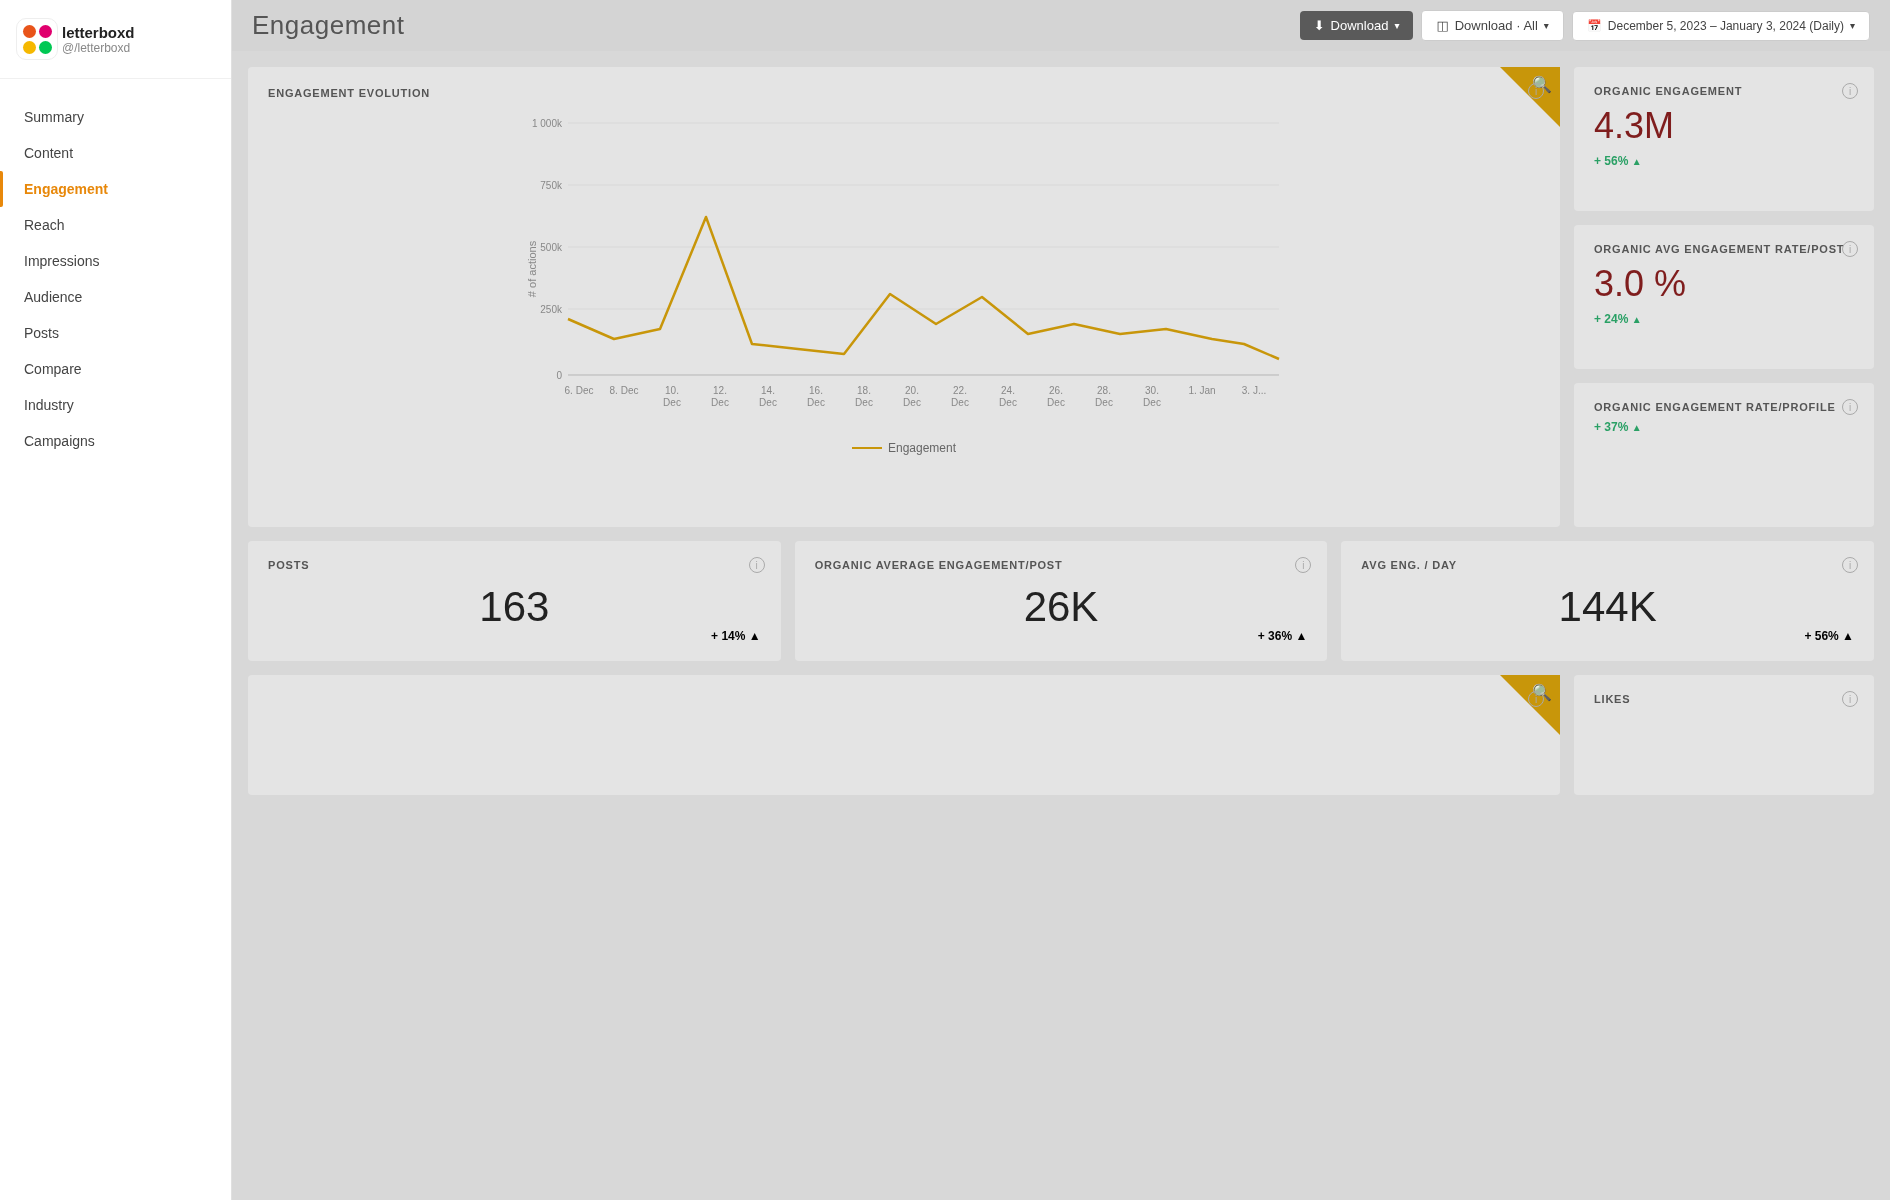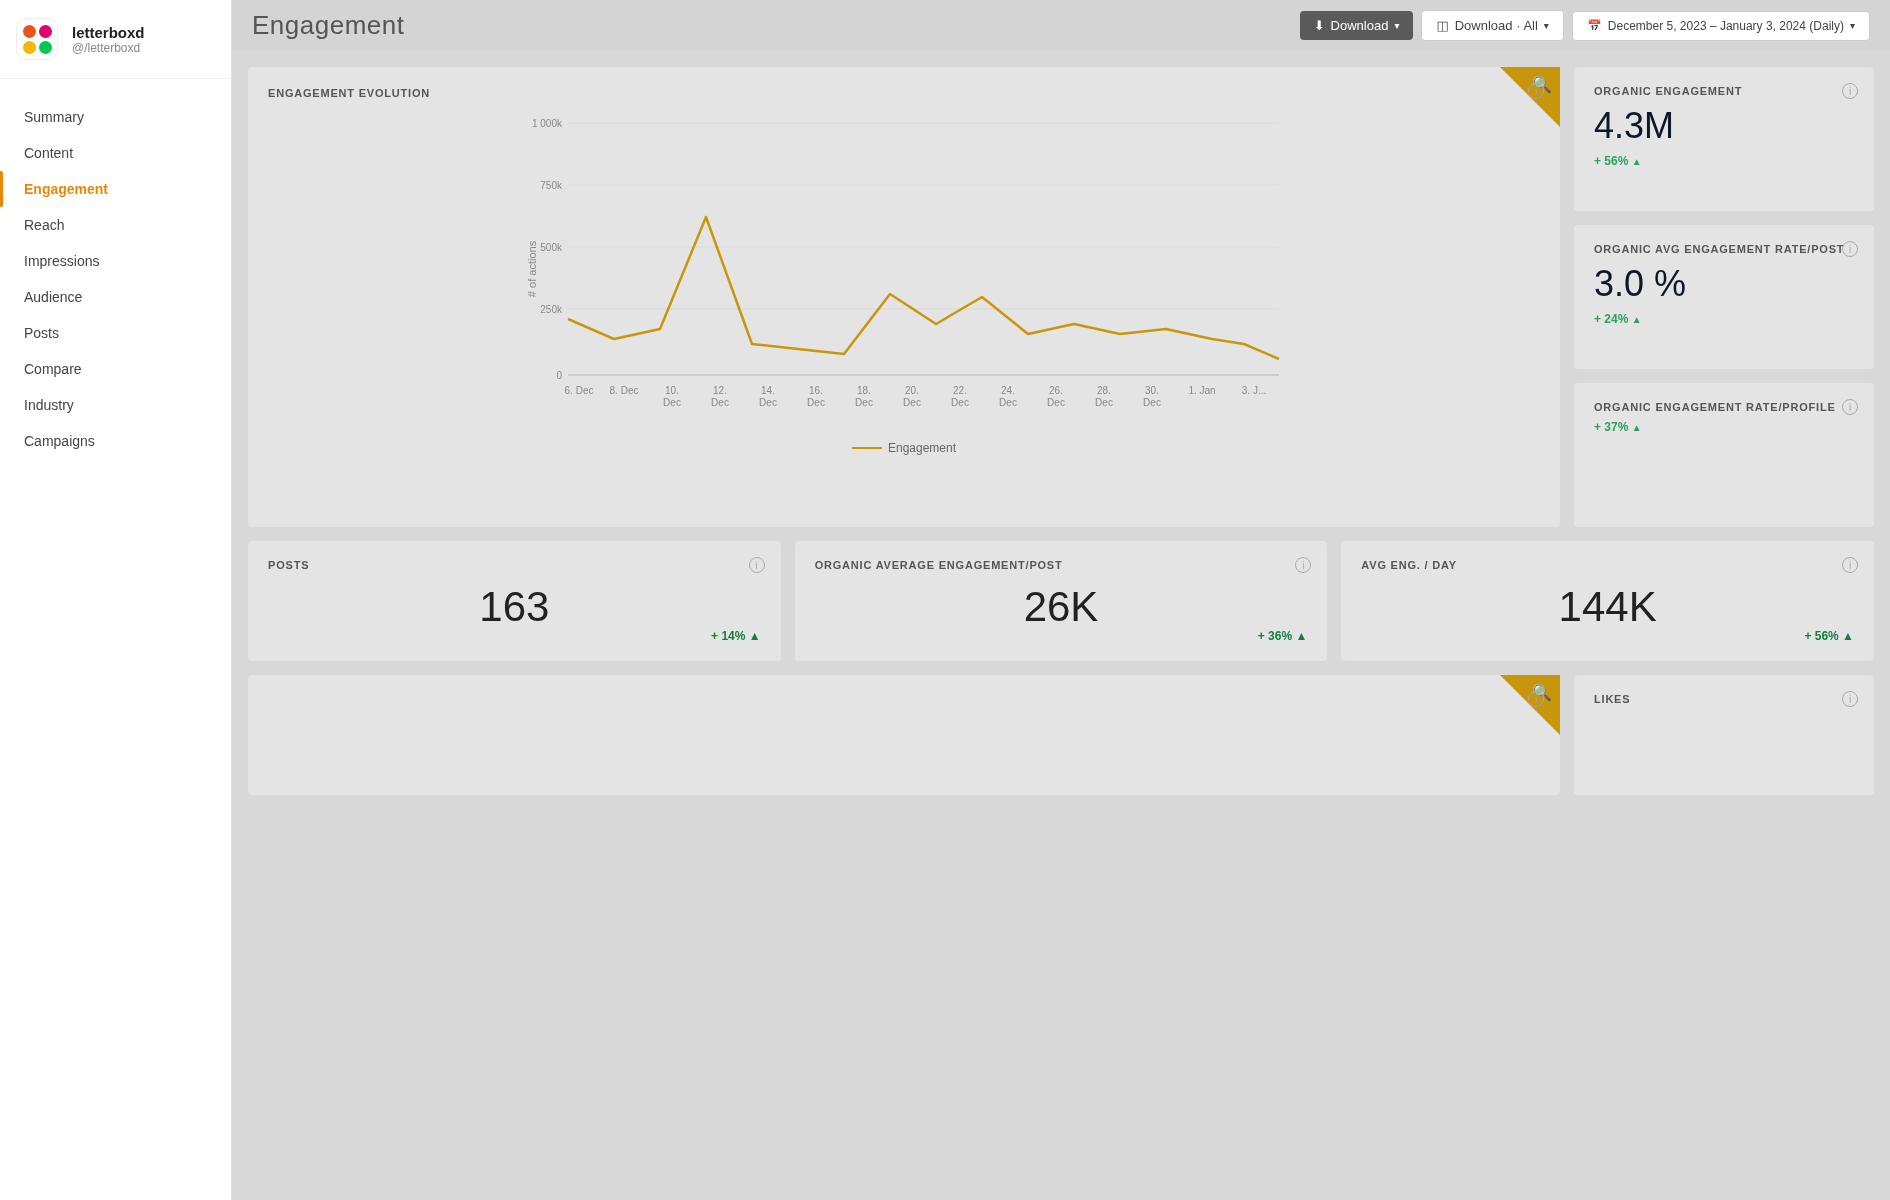--- a/index.html
+++ b/index.html
@@ -13,21 +13,21 @@
       display: flex;
       flex-direction: column;
       padding: 0;
       border-right: 1px solid #e0e0e0;
       height: 100%;
     }
     .sidebar-header {
       display: flex;
       align-items: center;
       padding: 18px 16px;
-      gap: 14px;
+      gap: 4px;
       border-bottom: 1px solid #f0f0f0;
     }
     .logo-icon {
       width: 42px;
       height: 42px;
       border-radius: 10px;
       overflow: hidden;
       display: flex;
       align-items: center;
       justify-content: center;
@@ -207,21 +207,21 @@
     .kpi-card {
       background: #e4e4e4;
       border-radius: 4px;
       padding: 18px 20px;
       position: relative;
       flex: 1;
     }
     .kpi-value {
       font-size: 36px;
       font-weight: 300;
-      color: #0f172a;
+      color: #7f1d1d;
       margin-top: 8px;
       margin-bottom: 4px;
     }
     .kpi-change {
       font-size: 12px;
       color: #2aa065;
       font-weight: 600;
     }
     .kpi-change .arrow { font-size: 10px; }
 
@@ -242,21 +242,21 @@
     }
     .stat-value {
       font-size: 42px;
       font-weight: 300;
       color: #222;
       margin-top: 12px;
       text-align: center;
     }
     .stat-change {
       font-size: 12px;
-      color: #15803d;
+      color: #000000;
       font-weight: 600;
       position: absolute;
       bottom: 18px;
       right: 20px;
     }
 
     
     .dist-row {
       grid-column: 1 / -1;
       grid-row: 3;

